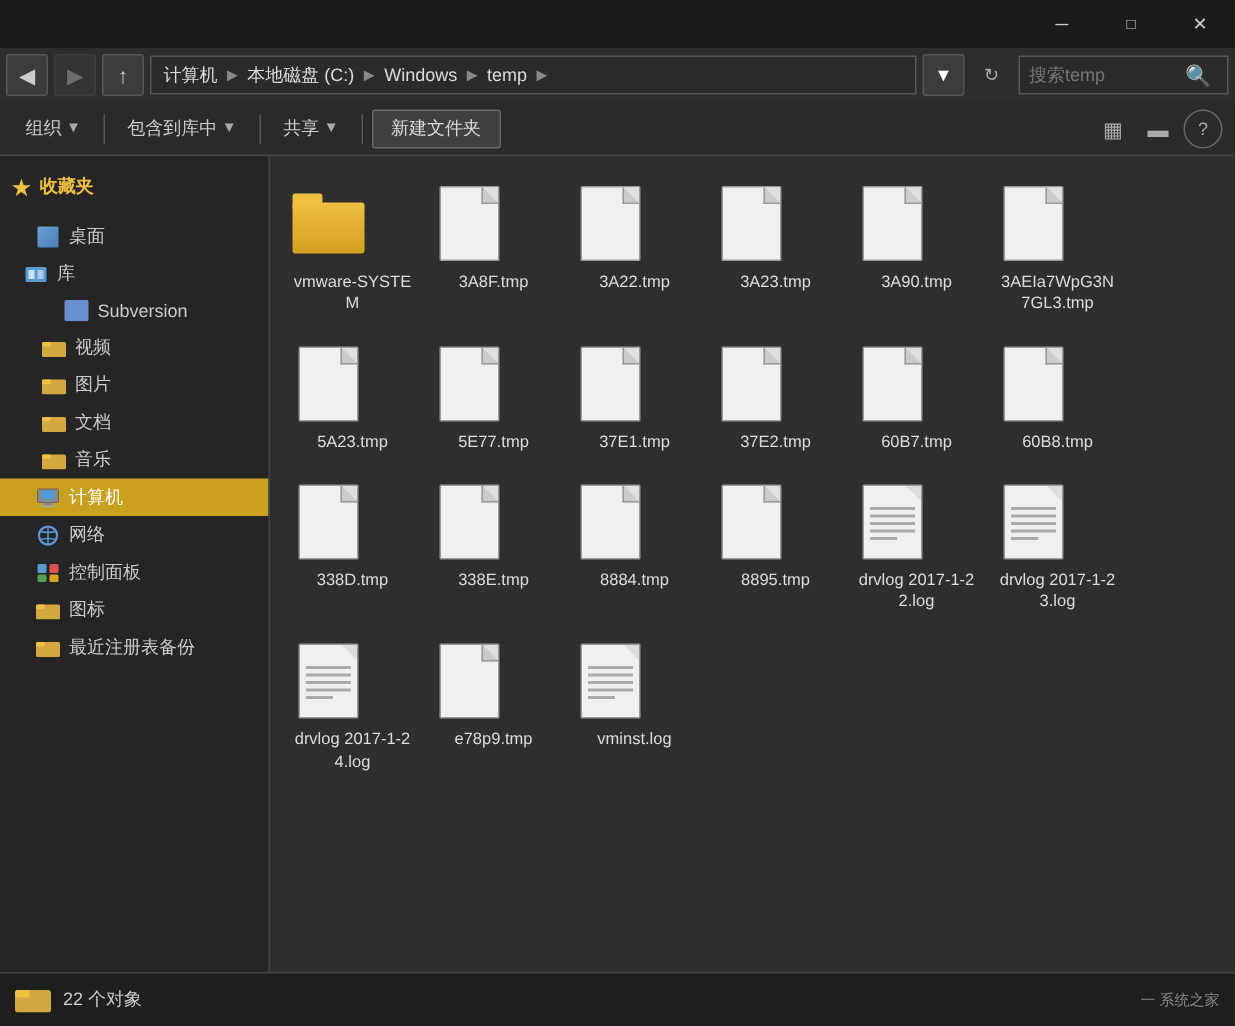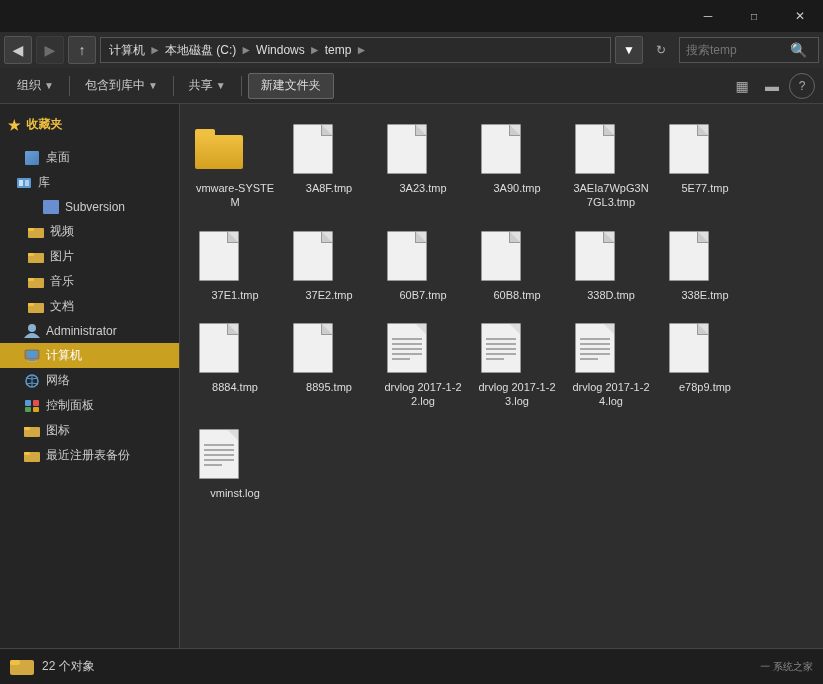--- a/index.html
+++ b/index.html
@@ -500,42 +500,33 @@
       <span class="item-label">图片</span>
     </div>
 
     <div class="sidebar-item" style="padding-left:28px;">
       <div class="item-icon">
         <svg width="16" height="13" viewBox="0 0 16 13">
             <rect x="0" y="3" width="16" height="10" rx="1" fill="#d4a840"></rect>
             <rect x="0" y="3" width="6" height="3" rx="1" fill="#f0c040"></rect>
           </svg>
       </div>
-      <span class="item-label">音乐</span>
+      <span class="item-label">文档</span>
     </div>
 
     <div class="sidebar-item" style="padding-left:28px;">
       <div class="item-icon">
         <svg width="16" height="13" viewBox="0 0 16 13">
             <rect x="0" y="3" width="16" height="10" rx="1" fill="#d4a840"></rect>
             <rect x="0" y="3" width="6" height="3" rx="1" fill="#f0c040"></rect>
           </svg>
       </div>
-      <span class="item-label">文档</span>
-    </div>
-
-    <div class="sidebar-item">
-      <div class="item-icon">
-        <svg width="16" height="16" viewBox="0 0 16 16">
-            <circle cx="8" cy="5" r="4" fill="#8ab0d0"></circle>
-            <path d="M0 15 Q4 10 8 10 Q12 10 16 15" fill="#8ab0d0"></path>
-          </svg>
-      </div>
-      <span class="item-label">Administrator</span>
-    </div>
+      <span class="item-label">音乐</span>
+    </div>
+
 
     <div class="sidebar-item active">
       <div class="item-icon">
         <svg width="16" height="14" viewBox="0 0 16 14">
             <rect x="1" y="1" width="14" height="9" rx="1" fill="#888"></rect>
             <rect x="1" y="1" width="14" height="9" rx="1" fill="none" stroke="#555" stroke-width="0.5"></rect>
             <rect x="4" y="2" width="8" height="6" fill="#4a9adc"></rect>
             <rect x="5" y="10" width="6" height="2" fill="#888"></rect>
             <rect x="3" y="12" width="10" height="1" fill="#aaa"></rect>
           </svg>
@@ -602,33 +593,45 @@
         <div class="file-item">
     <div class="file-icon">
       <div class="generic-file"></div>
     </div>
     <div class="file-name">3A8F.tmp</div>
   </div>
         <div class="file-item">
     <div class="file-icon">
       <div class="generic-file"></div>
     </div>
+    <div class="file-name">3A22.tmp</div>
+  </div>
+        <div class="file-item">
+    <div class="file-icon">
+      <div class="generic-file"></div>
+    </div>
     <div class="file-name">3A23.tmp</div>
   </div>
         <div class="file-item">
     <div class="file-icon">
       <div class="generic-file"></div>
     </div>
     <div class="file-name">3A90.tmp</div>
   </div>
         <div class="file-item">
     <div class="file-icon">
       <div class="generic-file"></div>
     </div>
     <div class="file-name">3AEIa7WpG3N7GL3.tmp</div>
+  </div>
+        <div class="file-item">
+    <div class="file-icon">
+      <div class="generic-file"></div>
+    </div>
+    <div class="file-name">5A23.tmp</div>
   </div>
         <div class="file-item">
     <div class="file-icon">
       <div class="generic-file"></div>
     </div>
     <div class="file-name">5E77.tmp</div>
   </div>
         <div class="file-item">
     <div class="file-icon">
       <div class="generic-file"></div>

